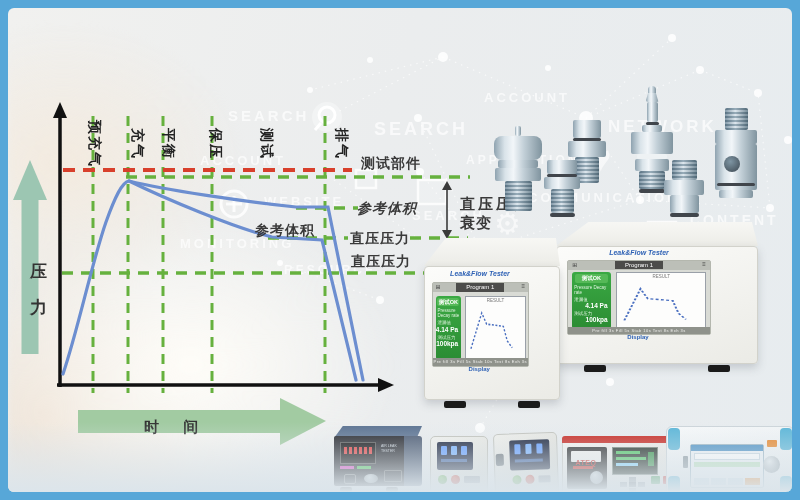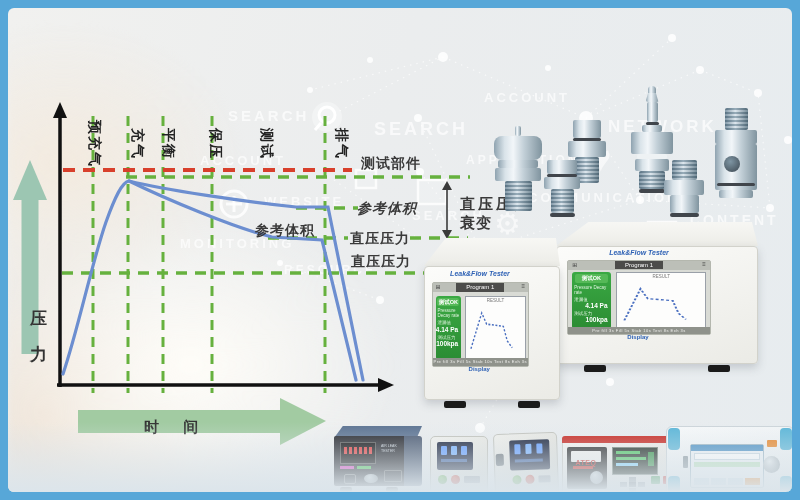--- a/index.html
+++ b/index.html
@@ -17,21 +17,21 @@
   .bottomfade{position:absolute;left:0;right:0;bottom:0;height:70px;
     background:linear-gradient(to top,#dce5eb,rgba(220,229,235,0));}
   svg{position:absolute;left:0;top:0;}
   
   .wm{position:absolute;color:rgba(255,255,255,.68);font-weight:600;letter-spacing:3px;white-space:nowrap;}
   .wicon{position:absolute;color:rgba(255,255,255,.6);}
   
   .title{position:absolute;left:188px;top:68px;font-size:23px;font-weight:600;color:#3f3f3f;letter-spacing:5px;}
   .phase{position:absolute;top:136px;transform:translate(-50%,-50%) rotate(90deg);font-size:14px;font-weight:700;color:#222;letter-spacing:2px;white-space:nowrap;}
   .lvl{position:absolute;font-size:14px;font-weight:700;color:#3a3a3a;white-space:nowrap;letter-spacing:1px;}
-  .axis-y{position:absolute;left:22px;top:246px;width:16px;font-size:17px;font-weight:700;color:#333;line-height:36px;text-align:center;margin-top:47px;}
+  .axis-y{position:absolute;left:22px;top:246px;width:16px;font-size:17px;font-weight:700;color:#333;line-height:36px;text-align:center;}
   .axis-x{position:absolute;left:136px;top:410px;font-size:15px;font-weight:700;color:#333;letter-spacing:10px;}
   .diff{position:absolute;left:247px;top:214px;font-size:14px;font-weight:700;color:#3a3a3a;letter-spacing:1px;}
   .direct1{position:absolute;left:452px;top:187px;font-size:15px;font-weight:700;color:#3a3a3a;letter-spacing:3px;}
   .direct2{position:absolute;left:452px;top:206px;font-size:15px;font-weight:700;color:#3a3a3a;letter-spacing:1px;}
   
   .fit{position:absolute;display:flex;flex-direction:column;align-items:center;}
   .m{background:linear-gradient(90deg,#8fa3b0 0%,#d9e3e9 22%,#f2f6f9 40%,#c3d0d8 62%,#80949f 100%);border-radius:2px;}
   .thr{background:repeating-linear-gradient(180deg,#9fb2bd 0 2px,#e9eff3 2px 4px),linear-gradient(90deg,#8fa3b0,#f2f6f9 45%,#80949f);background-blend-mode:multiply;border-radius:2px;}
   .oring{background:#41464c;border-radius:2px;}
   .wring{background:#eef2f4;border-radius:2px;}

